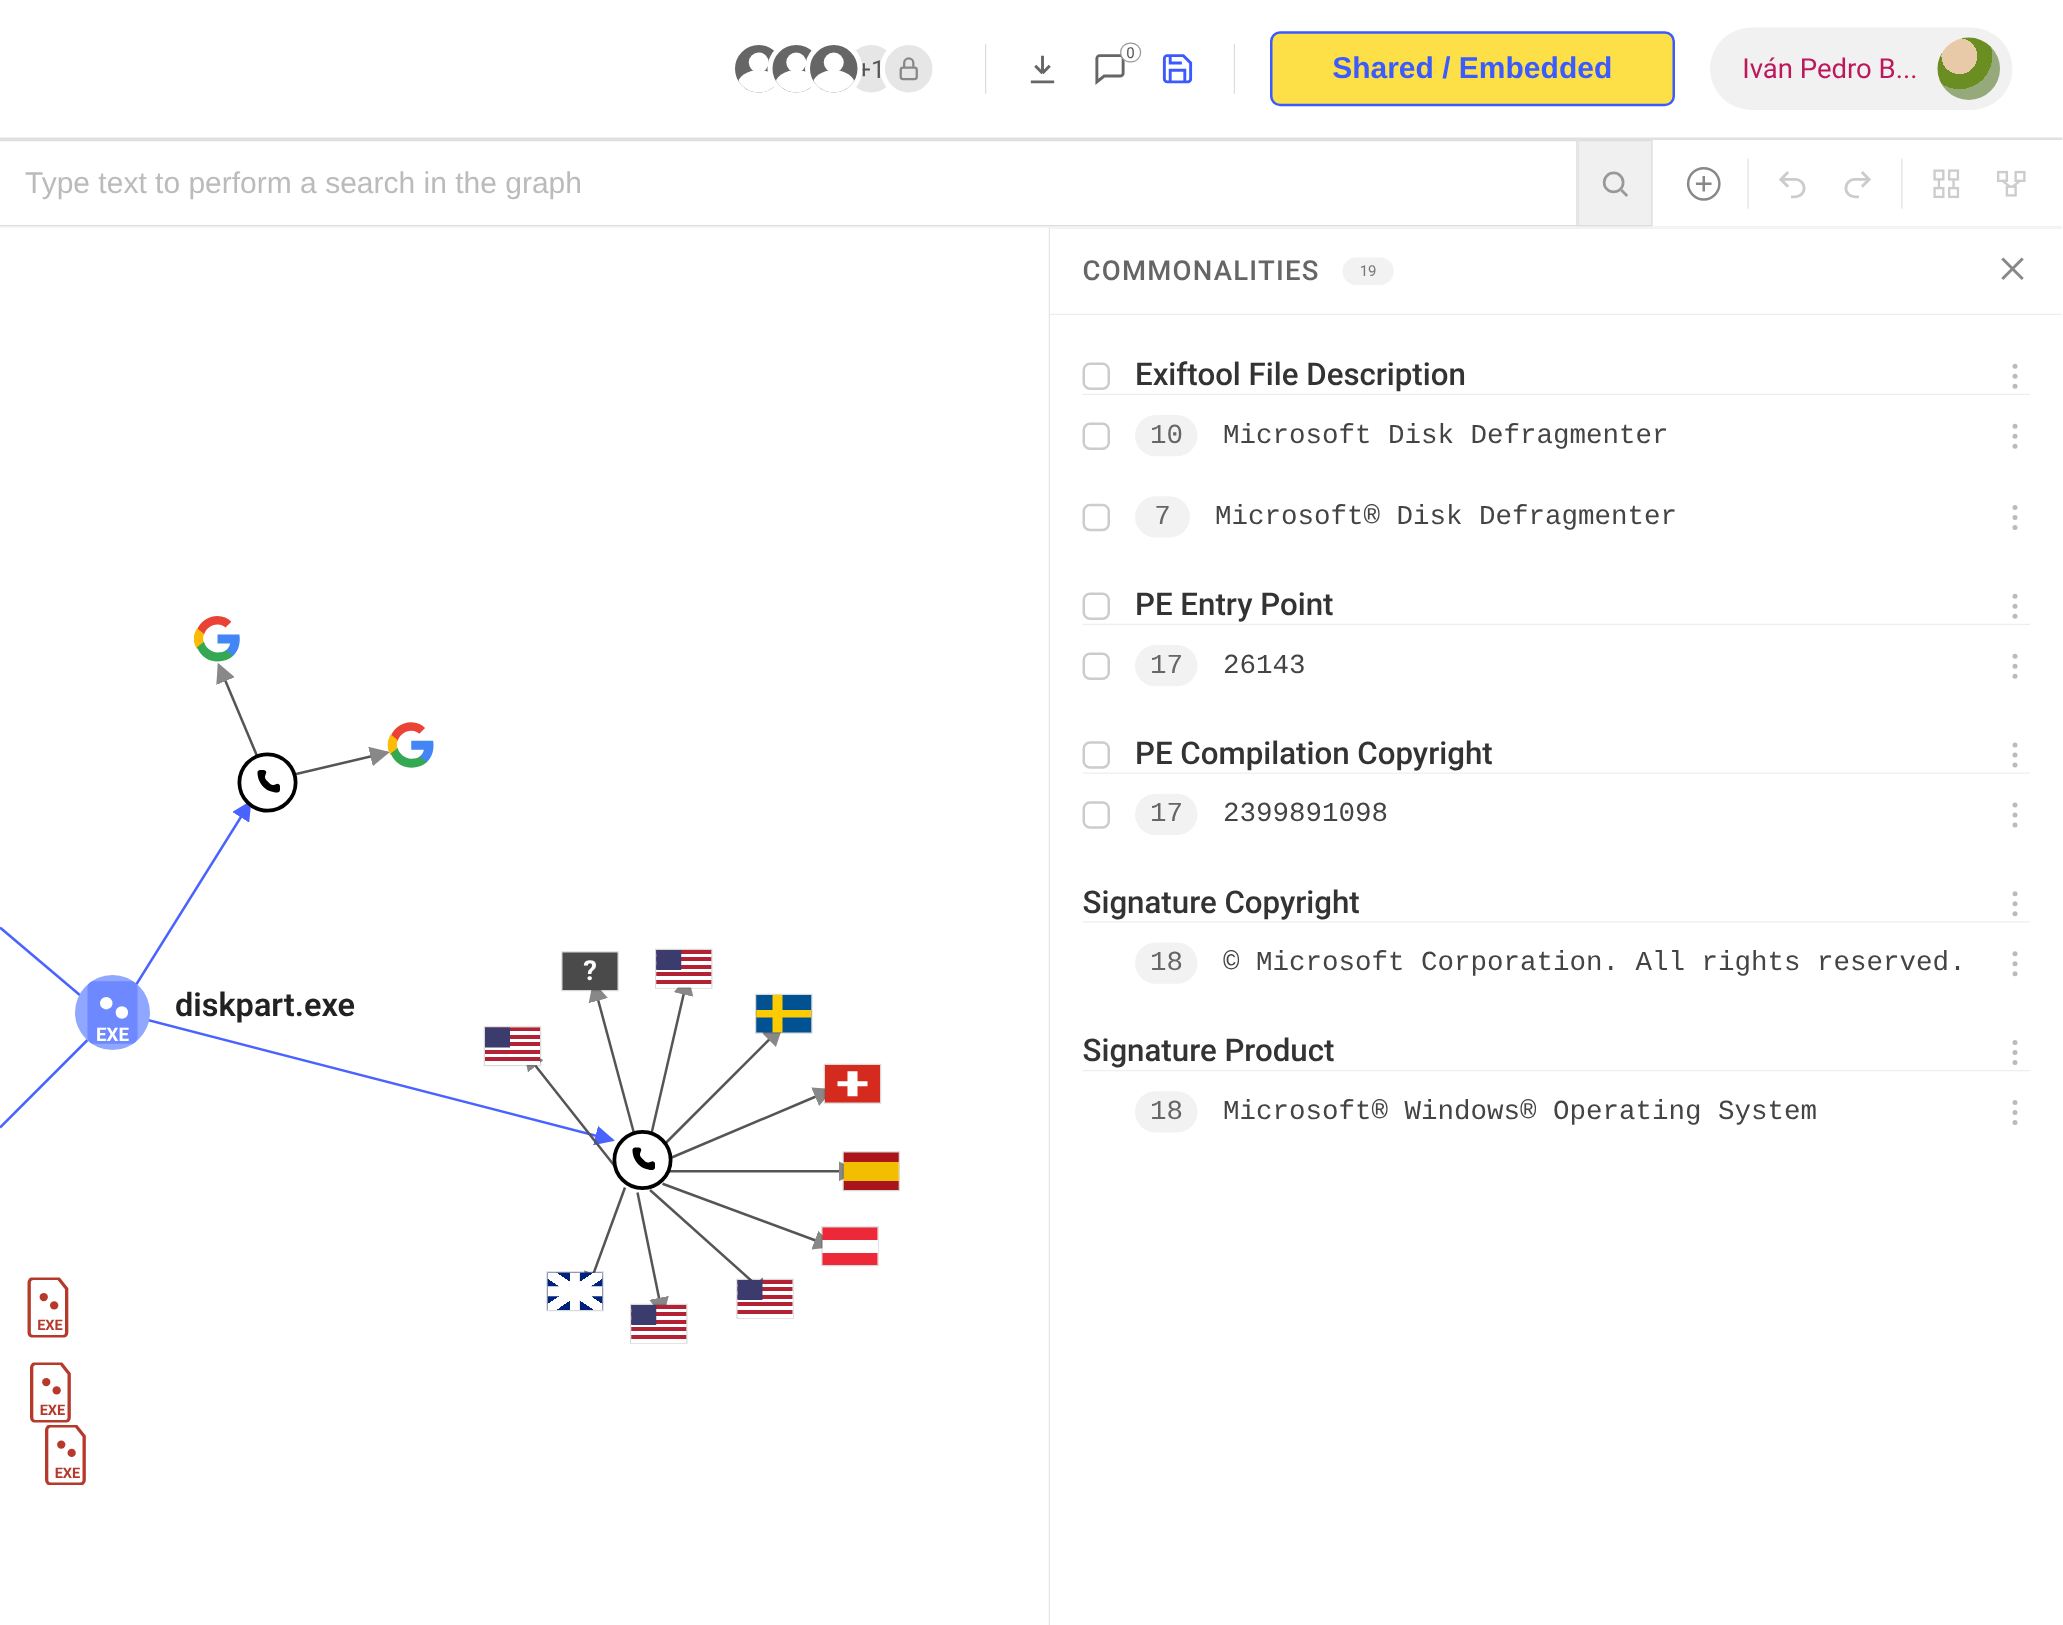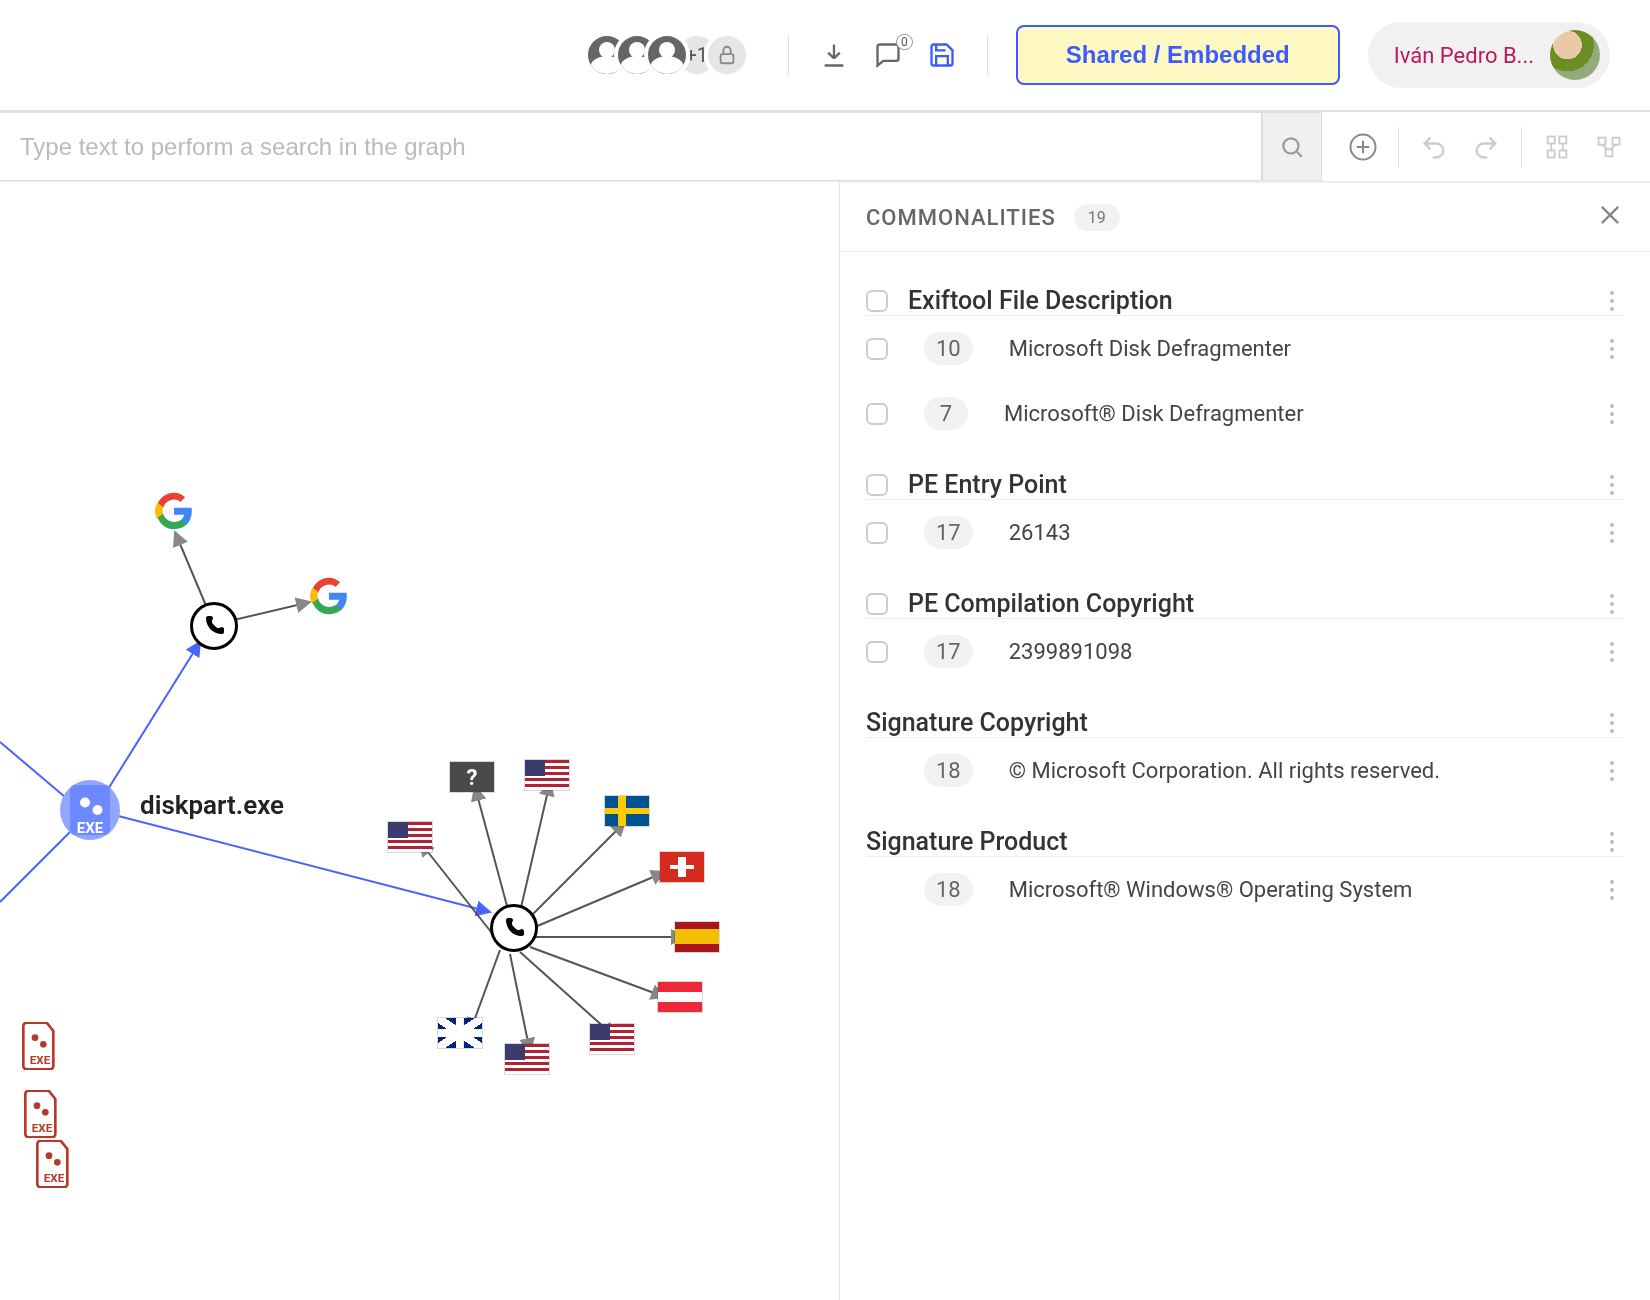--- a/index.html
+++ b/index.html
@@ -87,21 +87,21 @@
     background:#fff;
     border:1px solid #999;
     border-radius:8px;
     padding:0 4px;
     color:#555;
   }
   .save-icon { color:#3b5bff; }
   .shared-btn {
     border: 2px solid #3b5bff;
     color: #3b5bff;
-    background:#fef9c3;
+    background:#fde047;
     border-radius: 8px;
     padding: 14px 48px;
     font-size: 24px;
     font-weight: 700;
     cursor: pointer;
   }
   .user-chip {
     display:flex;
     align-items:center;
     gap:16px;
@@ -245,21 +245,21 @@
     font-size:22px;
     letter-spacing:1px;
     color:#666;
     font-weight:500;
   }
   .panel-count {
     background:#f2f2f2;
     color:#777;
     border-radius:20px;
     padding:4px 14px;
-    font-size:16px;
+    font-size:12px;
   }
   .panel-close {
     margin-left:auto;
     cursor:pointer;
     color:#888;
   }
   .panel-body {
     overflow-y:auto;
     flex:1;
     padding: 10px 0 30px 0;
@@ -278,24 +278,25 @@
   }
   .group-header.no-check { padding-left: 0; }
   .group-title {
     font-size:25px;
     color:#333;
     font-weight:500;
   }
   .row {
     display:flex;
     align-items:center;
-    gap:36px;
+    gap:20px;
     padding:16px 0;
     font-size:22px;
     color:#444;
+    font-family:Liberation Mono, monospace;
   }
   .row .count {
     background:#f2f2f2;
     border-radius:18px;
     padding:4px 12px;
     color:#666;
     min-width:44px;
     text-align:center;
   }
   .row .value { flex:1; }

